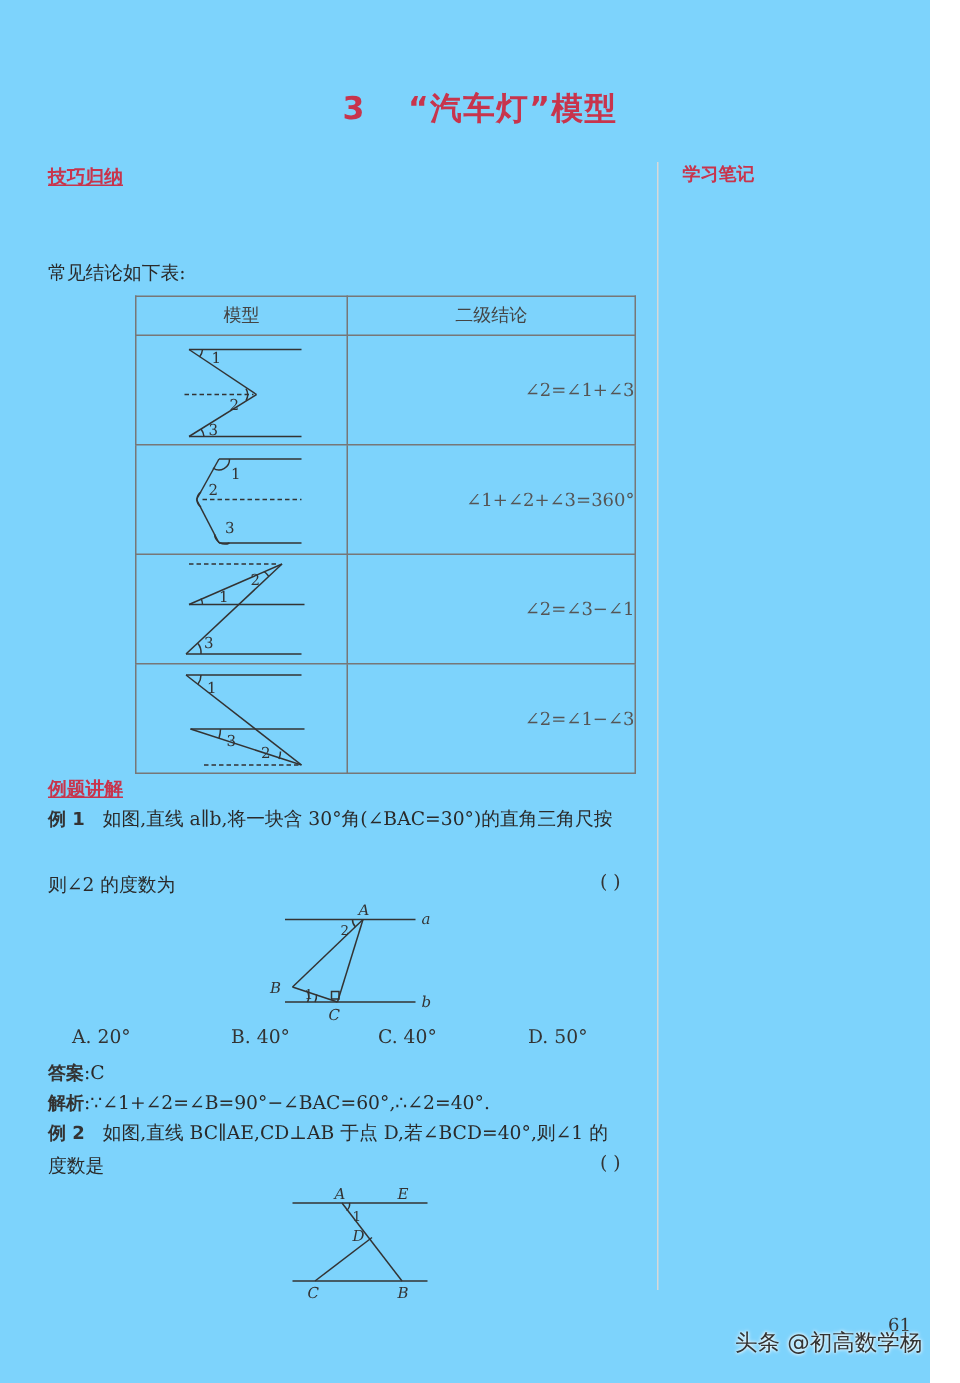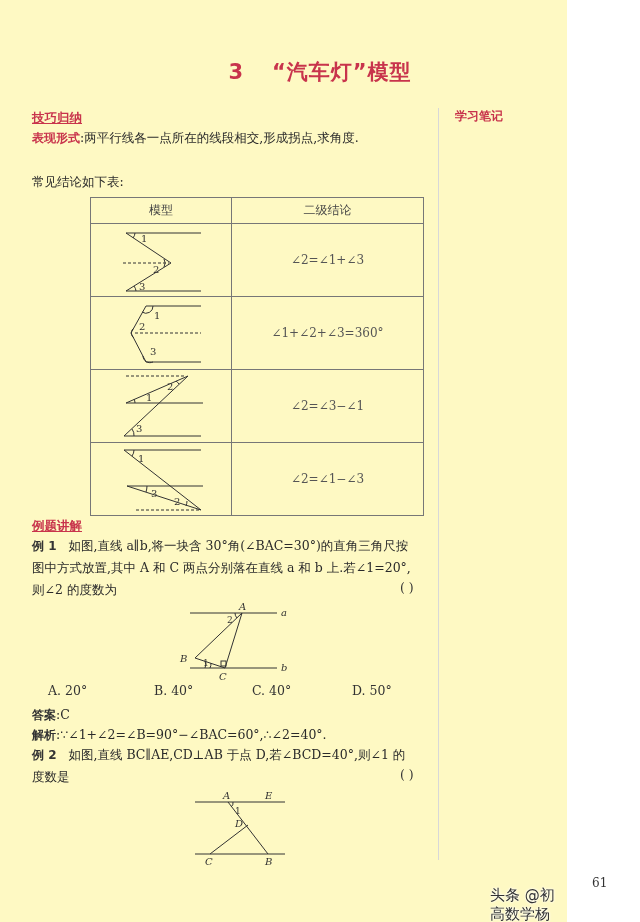--- a/index.html
+++ b/index.html
@@ -1,20 +1,20 @@
 <!DOCTYPE html>
 <html><head>
   <meta charset="utf-8">
   <style>
     html, body { margin: 0; padding: 0; }
     body {
       width: 640px; height: 922px; background: #ffffff; position: relative; overflow: hidden;
       font-family: "DejaVu Serif", "Liberation Serif", serif; color: #222;
     }
-    .page { position: absolute; left: 0; top: 0; width: 567px; height: 922px; background: #fef9c3; }
+    .page { position: absolute; left: 0; top: 0; width: 620px; height: 922px; background: #7dd3fc; }
     .title {
       position: absolute; top: 58px; left: 0; width: 640px; text-align: center;
       font-family: "DejaVu Sans", sans-serif; font-weight: bold; font-size: 21px; color: #c8344c; letter-spacing: 1px;
     }
     .title .num { margin-right: 28px; }
     .divider-v { position: absolute; left: 438px; top: 108px; width: 1px; height: 752px; background: #d8d8d8; }
     .notes-label {
       position: absolute; left: 455px; top: 108px; font-family: "DejaVu Sans", sans-serif;
       font-weight: bold; font-size: 12px; color: #c8344c;
     }
@@ -29,21 +29,21 @@
 
     table.models {
       position: absolute; left: 90px; top: 197px; width: 334px; border-collapse: collapse;
       border: 1.5px solid #555;
       padding-left: 48px;
     }
     table.models th, table.models td { border: 1px solid #777; padding: 0; }
     table.models th { height: 25px; font-weight: normal; font-size: 12px; color: #444; }
     table.models td { height: 72px; }
     table.models td.fig { width: 140px; }
-    table.models td.res { text-align: center; font-size: 12px; color: #555; }
+    table.models td.res { text-align: right; font-size: 12px; color: #555; }
     table.models svg { display: block; }
 
     .options { position: absolute; left: 36px; top: 683px; width: 390px; font-size: 12.5px; color: #333; }
     .options span { position: absolute; white-space: nowrap; }
 
     .fig1 { position: absolute; left: 175px; top: 603px; }
     .fig2 { position: absolute; left: 185px; top: 787px; }
     .page-num { position: absolute; left: 592px; top: 876px; font-size: 12px; color: #333; }
     .watermark {
       position: absolute; left: 490px; top: 886px; font-family: "DejaVu Sans", sans-serif;
@@ -56,23 +56,20 @@
 <div class="page">
 
   <div class="title">
     <span class="num">3</span><span>“汽车灯”模型</span>
   </div>
 
   <div class="divider-v"></div>
   <div class="notes-label">学习笔记</div>
 
   <div class="section-head" style="left:32px; top:110px;">技巧归纳</div>
-  <div class="line" style="top:128px;">
-    <span class="kw">表现形式</span><span>:两平行线各一点所在的线段相交,形成拐点,求角度.</span>
-  </div>
   <div class="line" style="top:172px;">常见结论如下表:</div>
 
   <table class="models">
     <tbody>
         <tr>
       <th>模型</th>
       <th>二级结论</th>
     </tr>
     <tr>
       <td class="fig">
@@ -163,21 +160,20 @@
       <td class="res">∠2=∠1−∠3</td>
     </tr>
   </tbody>
     </table>
 
   <div class="section-head" style="left:32px; top:518px;">例题讲解</div>
 
   <div class="line" style="top:536px;">
     <span class="bkw">例 1</span>&nbsp;&nbsp;&nbsp;<span>如图,直线 a∥b,将一块含 30°角(∠BAC=30°)的直角三角尺按</span>
   </div>
-  <div class="line" style="top:558px;">图中方式放置,其中 A 和 C 两点分别落在直线 a 和 b 上.若∠1=20°,</div>
   <div class="line" style="top:580px;">则∠2 的度数为</div>
   <div class="paren" style="top:580px;">(      )</div>
 
   <svg class="fig1" width="120" height="80" viewBox="0 0 120 80">
     <g stroke="#333" stroke-width="1" fill="none">
       <line x1="15" y1="10" x2="102" y2="10"></line>
       <line x1="15" y1="65" x2="102" y2="65"></line>
       <line x1="67" y1="10" x2="20" y2="55"></line>
       <line x1="20" y1="55" x2="50" y2="65"></line>
       <line x1="67" y1="10" x2="50" y2="65"></line>

